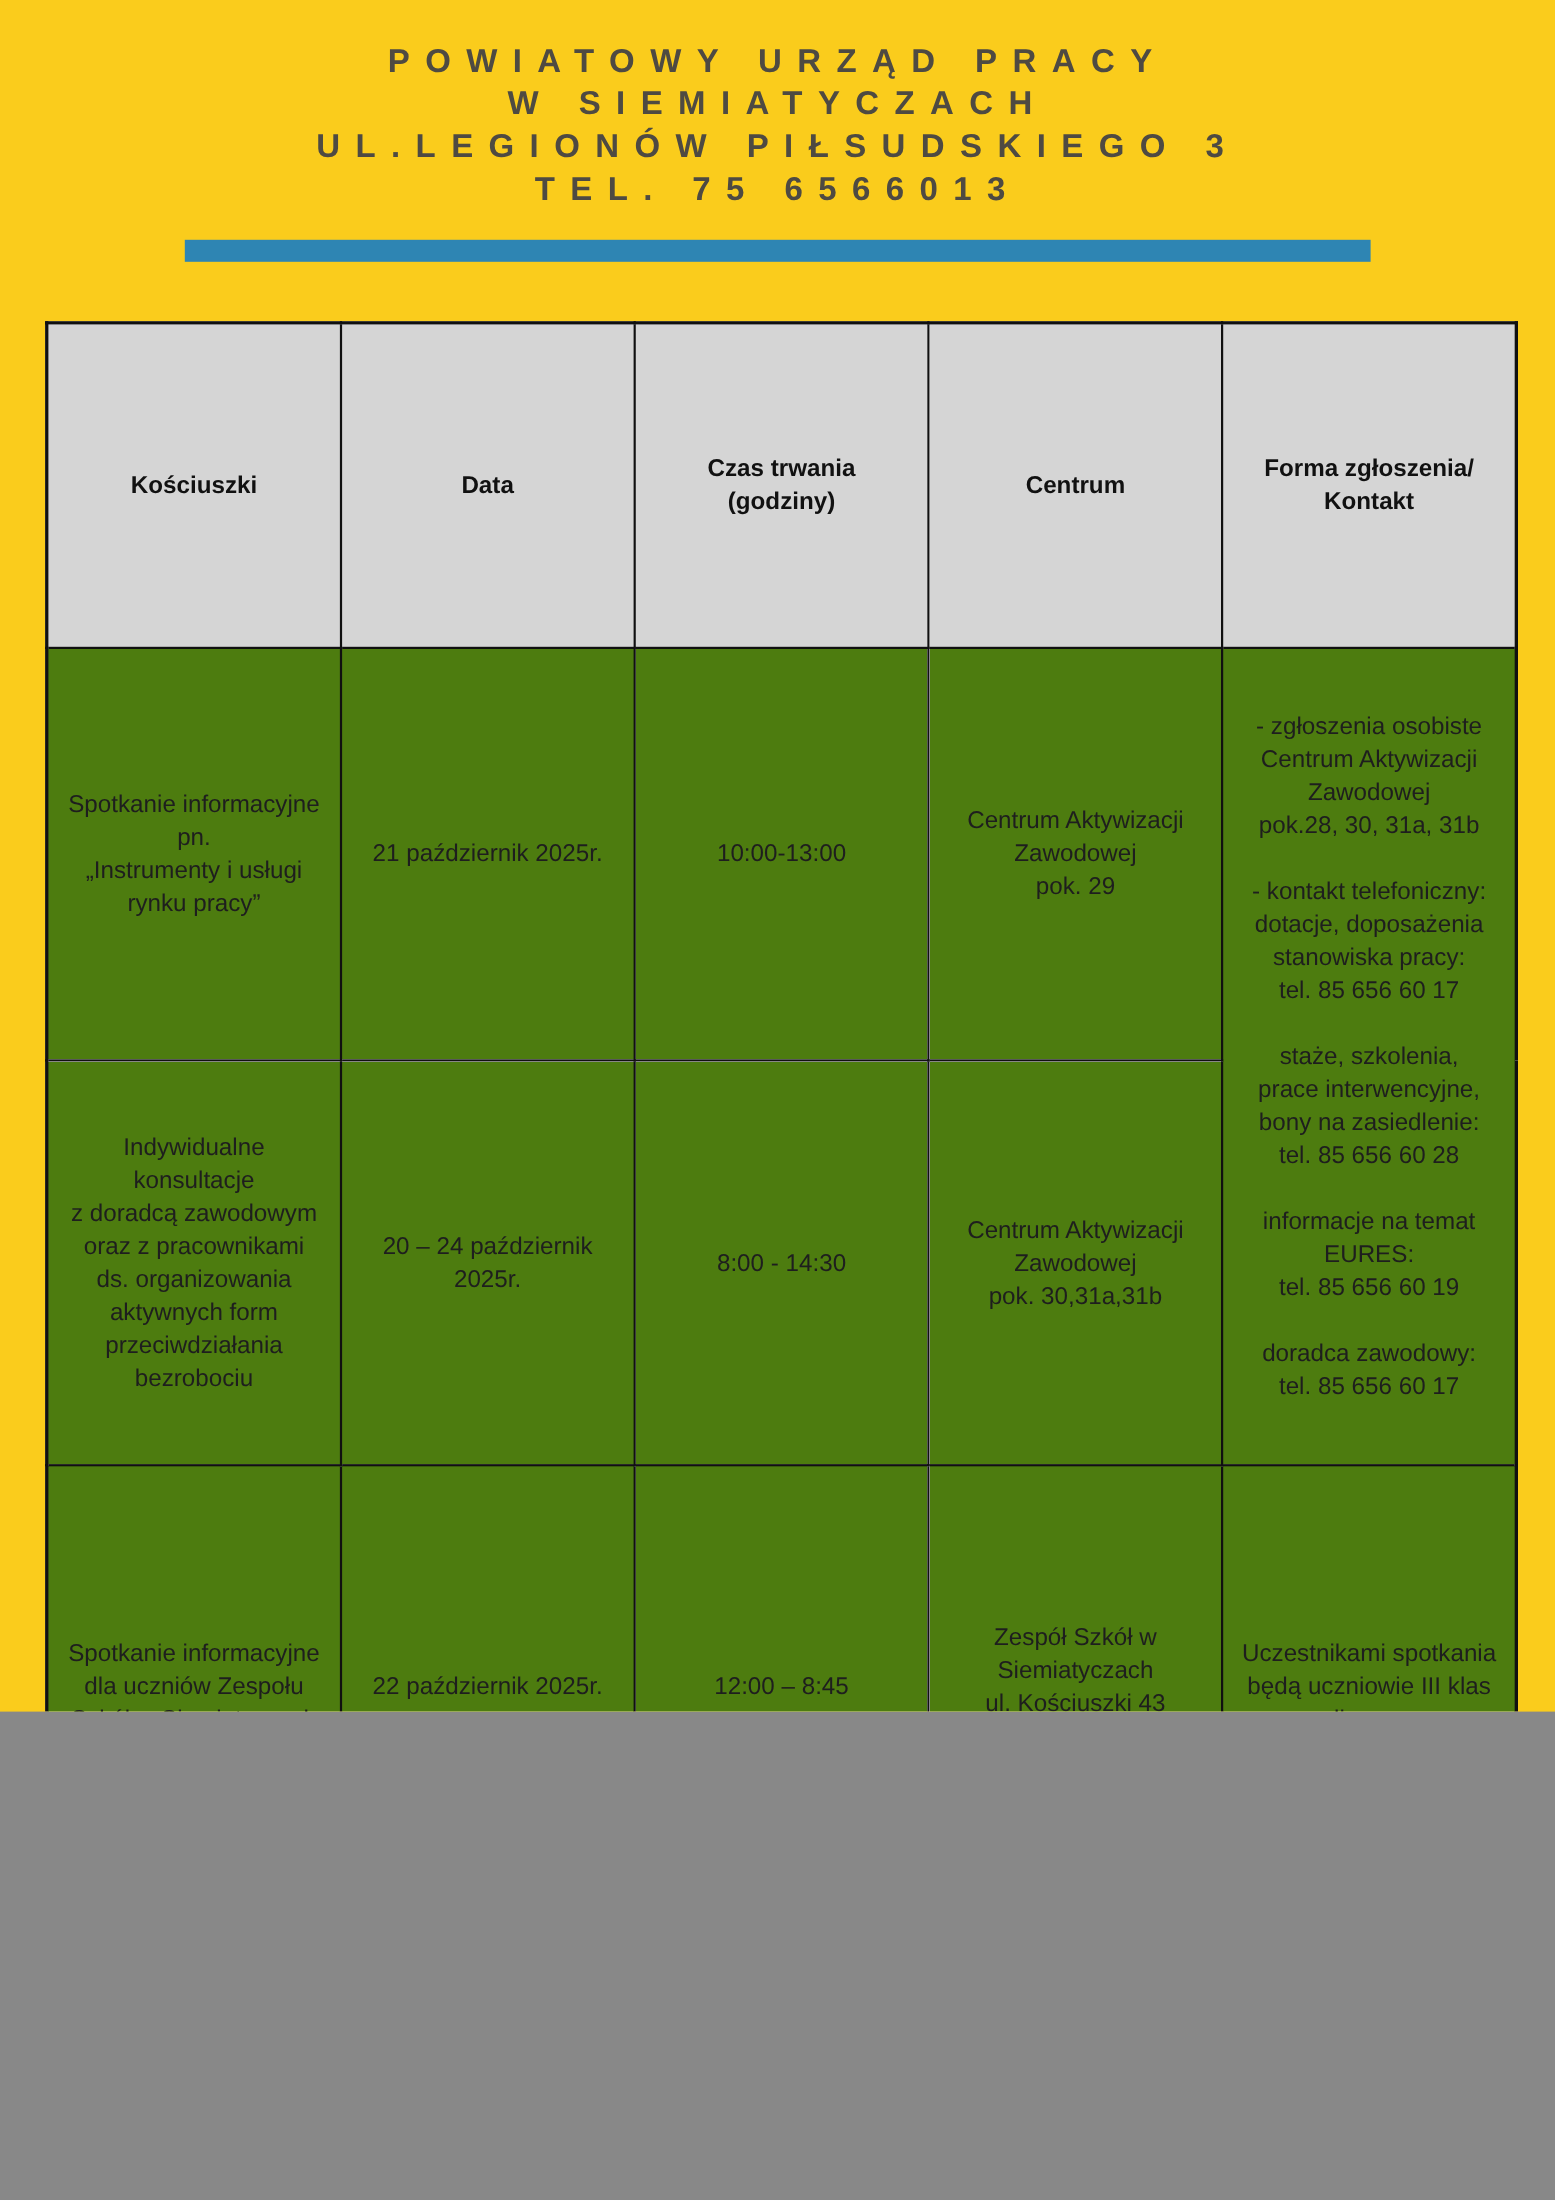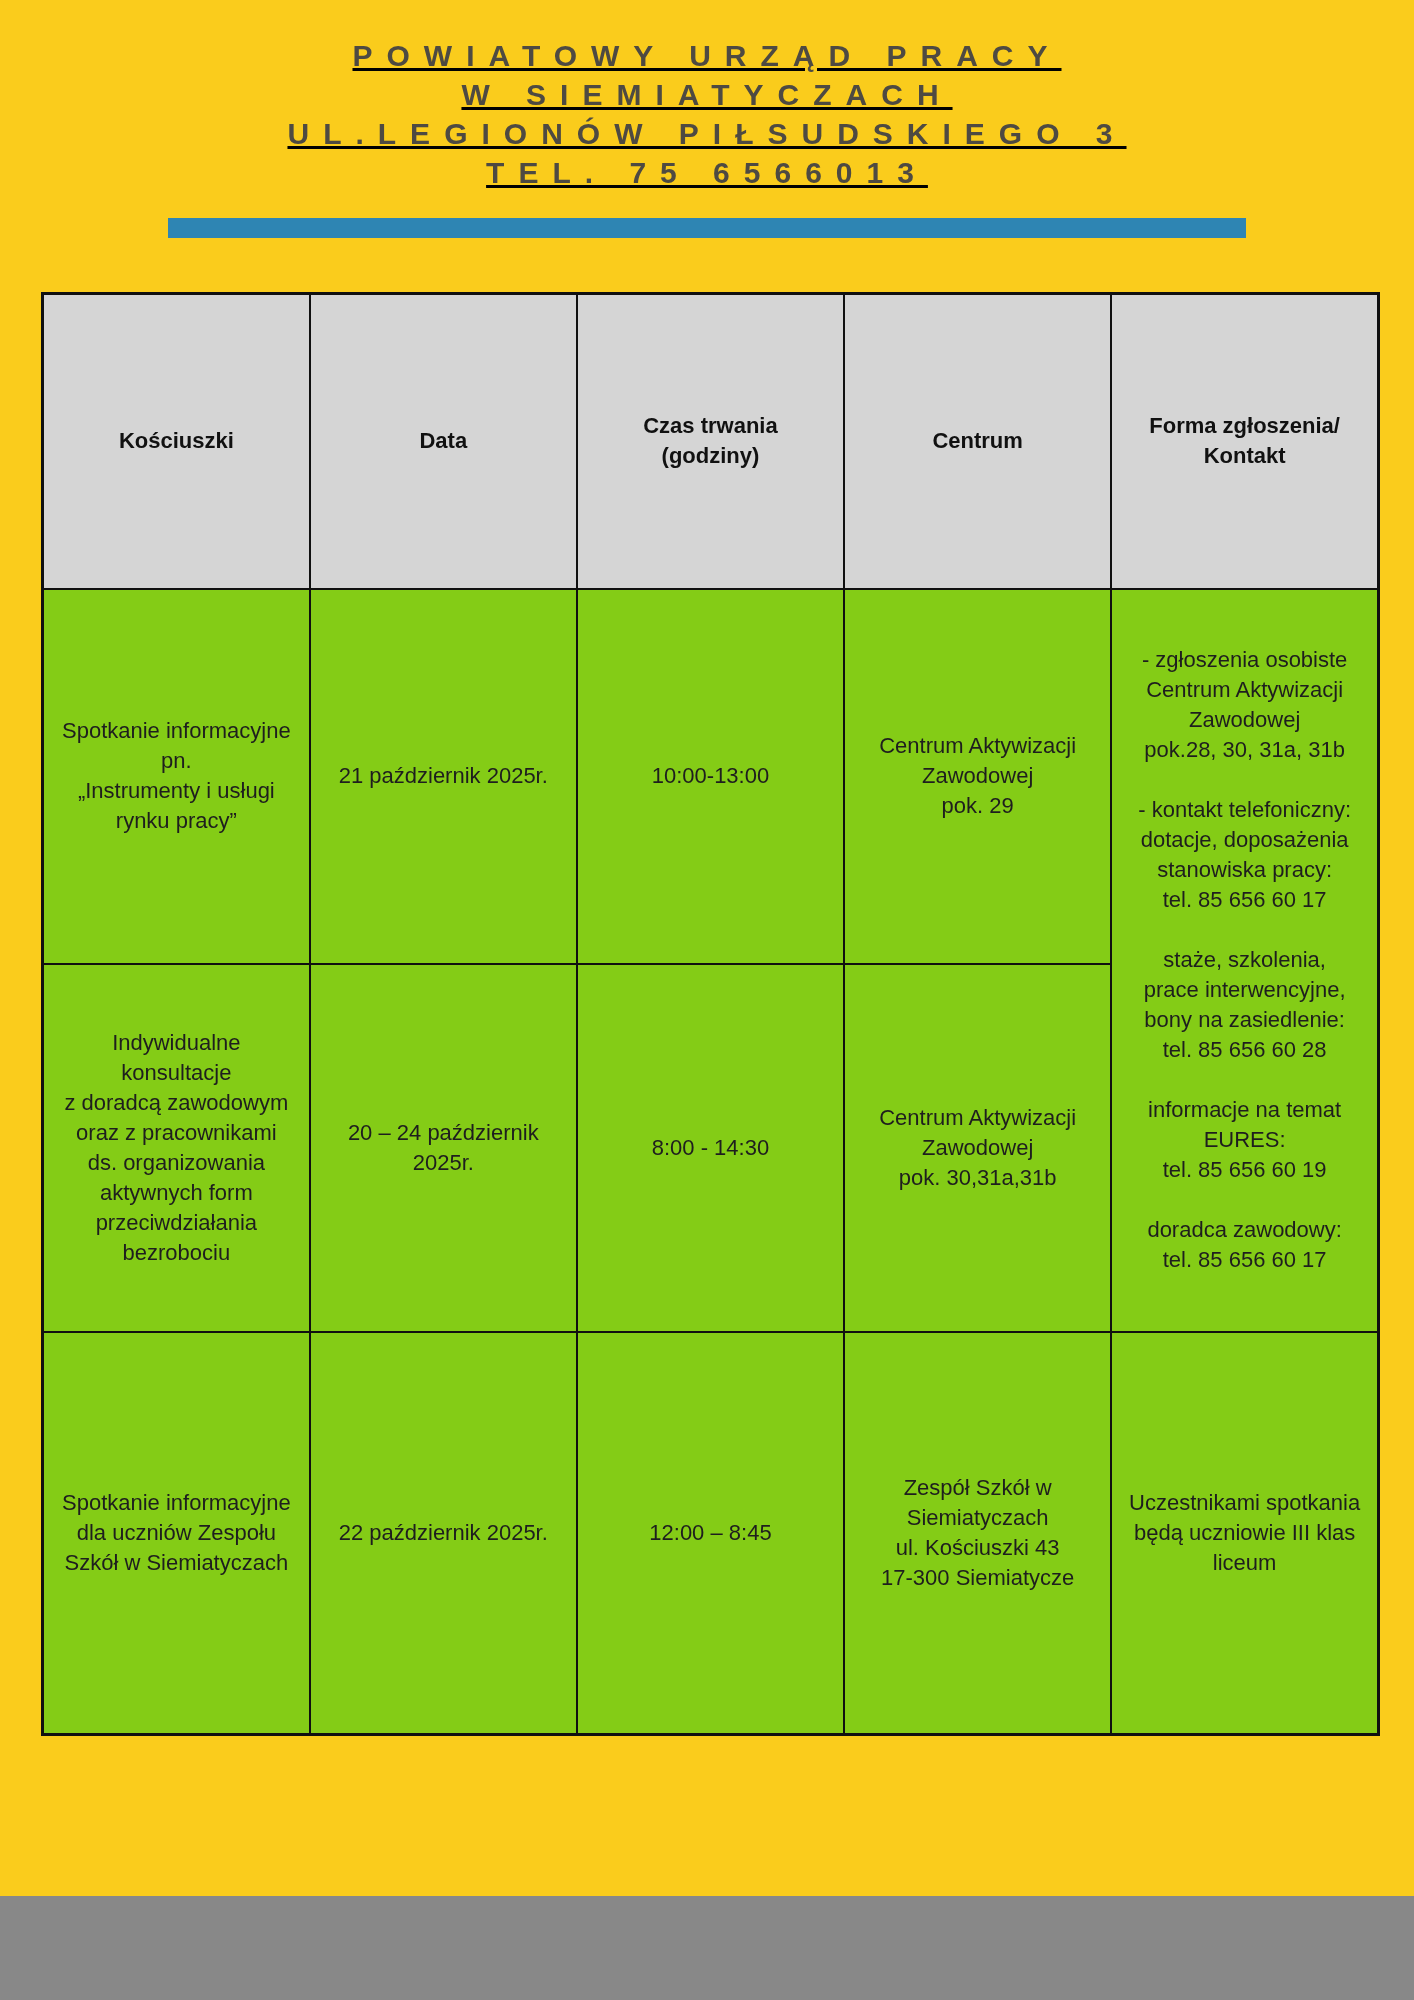--- a/index.html
+++ b/index.html
@@ -1,24 +1,23 @@
 <!DOCTYPE html>
 <html lang="pl"><head>
 <meta charset="utf-8">
 <style>
   html,body{margin:0;padding:0;}
   body{background:#888;}
   .page{
     position:relative;
-    width:1414px;height:1896px;
+    width:1414px;height:1556px;
     margin:0 auto;
     background:#FACC1C;
     font-family:"Liberation Sans","DejaVu Sans",sans-serif;
     overflow:hidden;
-    text-decoration:underline;
   }
   
   .letterhead{
     padding-top:36px;
     text-align:center;
     color:#4E4A42;
     font-weight:700;
   }
   .letterhead .line{
     font-size:30px;
@@ -45,21 +44,21 @@
   table.schedule col{width:20%;}
   table.schedule th, table.schedule td{
     border:2px solid #101010;
     text-align:center;
     vertical-align:middle;
     white-space:pre-line;
     padding:6px 8px;
     color:#1E1E1E;
     font-size:22px;
     line-height:30px;
-    background:#84cc16;
+    background:#4d7c0f;
     overflow:hidden;
   }
   table.schedule th{
     background:#D5D5D5;
     font-weight:700;
     color:#111111;
   }
   tr.header-row{height:295px;}
   tr.row-1{height:375px;}
   tr.row-2{height:368px;}

